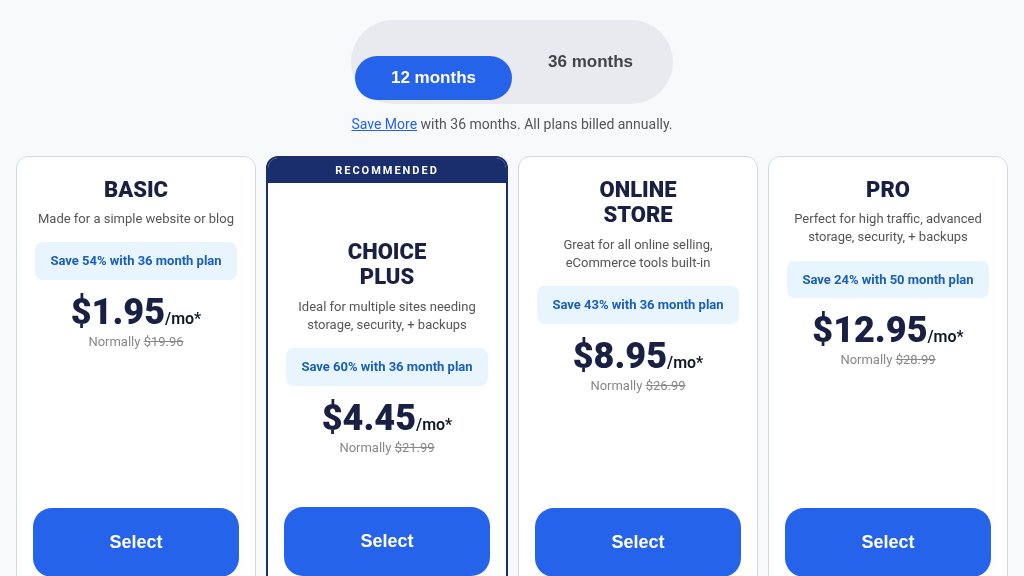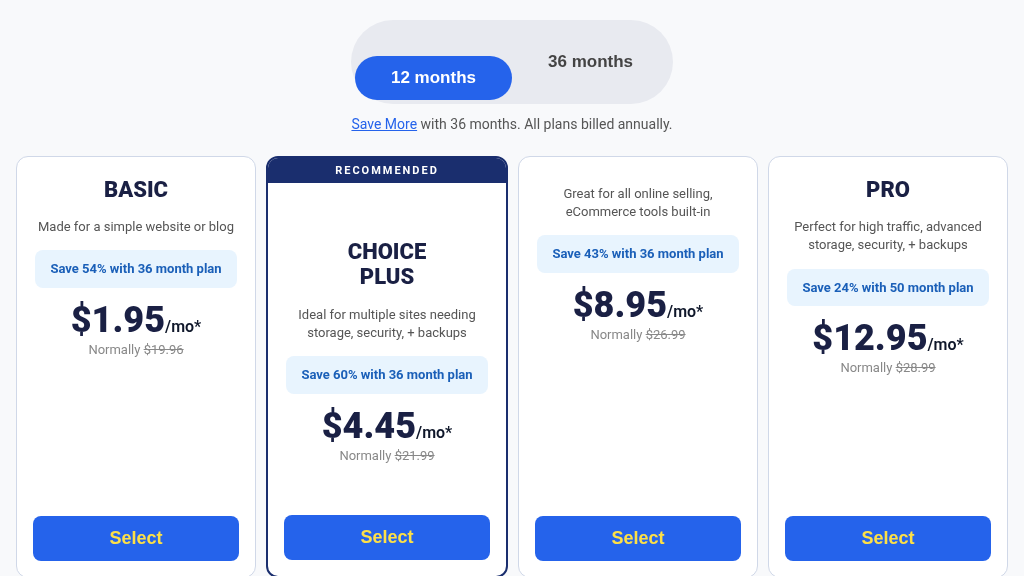--- a/index.html
+++ b/index.html
@@ -108,21 +108,20 @@
       margin-bottom: 8px;
       line-height: 1.15;
     }
 
     .plan-desc {
       font-size: 13px;
       color: #555;
       text-align: center;
       margin-bottom: 14px;
       line-height: 1.4;
-      margin-top: 8px;
     }
 
     .save-badge {
       background: #e8f4fe;
       color: #1a5fb8;
       font-size: 13px;
       font-weight: 700;
       border-radius: 8px;
       padding: 10px 14px;
       text-align: center;
@@ -149,28 +148,28 @@
       color: #888;
       text-decoration: none;
       margin-bottom: 16px;
     }
     .price-normal s {
       text-decoration: line-through;
     }
 
     .select-btn {
       background: #2563eb;
-      color: #fde047;
+      color: #ffffff;
       border: none;
-      border-radius: 8px;
+      border-radius: 19px;
       font-size: 18px;
       font-weight: 700;
       width: calc(100% - 0px);
       margin: 0 0 0 0;
-      padding: 12px 0;
+      padding: 24px 0;
       cursor: pointer;
       display: block;
     }
 
     .select-btn-wrapper {
       width: 100%;
       padding: 0 16px;
     }
   </style>
 </head>
@@ -214,20 +213,21 @@
     <div class="price-normal">
       Normally <s>$21.99</s>
     </div>
   </div>
   <div class="select-btn-wrapper">
     <button class="select-btn">Select</button>
   </div>
     </div>
     <div class="card">
       <div class="card-body">
+    <div class="plan-name">ONLINE<br>STORE</div>
     <div class="plan-desc">Great for all online selling, eCommerce tools built-in</div>
     <div class="save-badge">Save 43% with 36 month plan</div>
     <div class="price-main">
       $8.95<span class="price-suffix">/mo*</span>
     </div>
     <div class="price-normal">
       Normally <s>$26.99</s>
     </div>
   </div>
   <div class="select-btn-wrapper">

